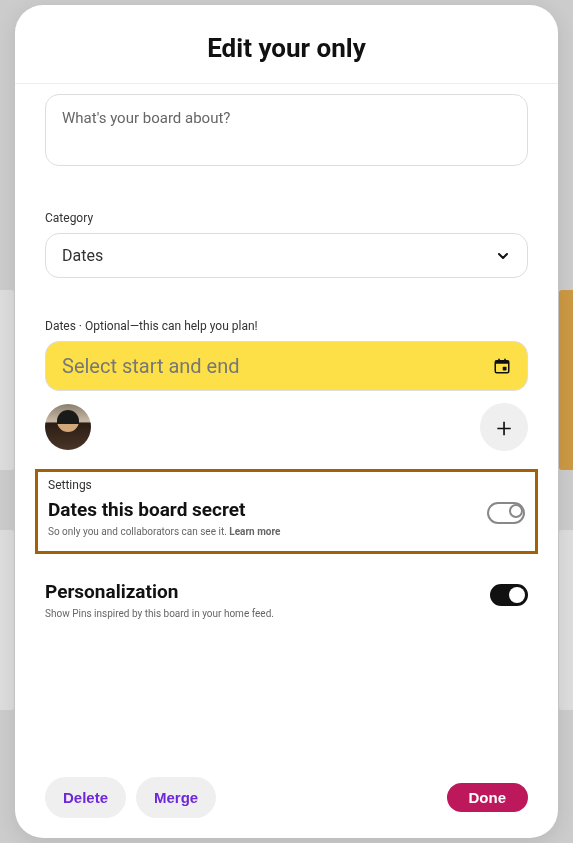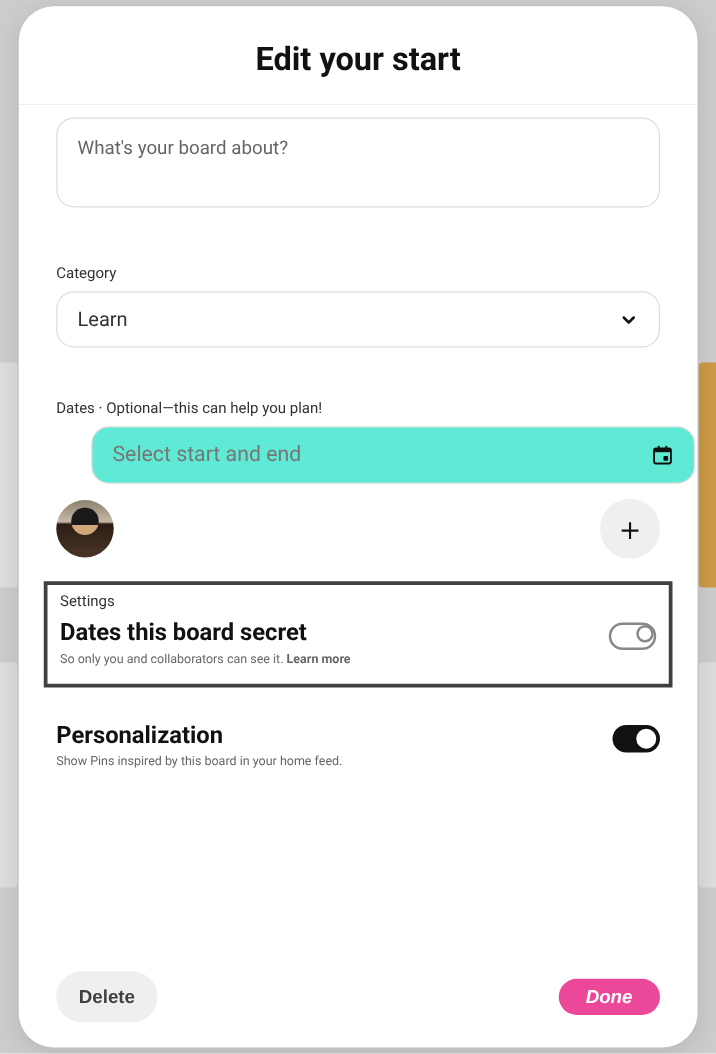--- a/index.html
+++ b/index.html
@@ -80,28 +80,27 @@
   }
   .chevron {
     width: 16px;
     height: 16px;
   }
   .date-box {
     width: 100%;
     border: 1.5px solid #ddd;
     border-radius: 14px;
     padding: 12px 16px;
-    font-size: 17px;
+    font-size: 20px;
     color: #777;
-    background: #5eead4;
+    background: #fde047;
     display: flex;
     align-items: center;
     justify-content: space-between;
     cursor: text;
-    margin-left: 28px;
   }
   .calendar-icon {
     width: 18px;
     height: 18px;
   }
   .collab-row {
     display: flex;
     align-items: center;
     justify-content: space-between;
     margin-top: 12px;
@@ -149,21 +148,21 @@
     font-size: 26px;
     font-weight: 300;
     color: #111;
     line-height: 1;
   }
   .learn-more {
     font-weight: 700;
     cursor: pointer;
   }
   .highlight-box {
-    border: 3px solid #404040;
+    border: 3px solid #a16207;
     margin: 18px -10px 0 -10px;
     padding: 6px 10px 12px 10px;
   }
   .settings-label {
     font-size: 12px;
     color: #333;
     margin-bottom: 6px;
   }
   .setting-row {
     display: flex;
@@ -228,34 +227,33 @@
     align-items: center;
     gap: 10px;
   }
   .pill-btn {
     background: #efefef;
     border: none;
     border-radius: 24px;
     padding: 12px 18px;
     font-size: 15px;
     font-weight: 700;
-    color: #404040;
+    color: #6d28d9;
     cursor: pointer;
   }
   .done-btn {
-    background: #ec4899;
+    background: #be185d;
     color: #fff;
     border: none;
     border-radius: 24px;
     padding: 6px 22px;
     font-size: 15px;
     font-weight: 700;
     margin-left: auto;
     cursor: pointer;
-    font-style: italic;
   }
   
   .scroll-area::-webkit-scrollbar { width: 12px; }
   .scroll-area::-webkit-scrollbar-thumb { background: #ccc; border-radius: 6px; }
   .scroll-area::-webkit-scrollbar-button:single-button {
     height: 12px;
     background: #eee;
   }
   
   .bg-strip { position:absolute; background:#ddd; }
@@ -270,31 +268,31 @@
 <div class="backdrop">
   <div class="bg-strip l1"></div>
   <div class="bg-strip l2"></div>
   <div class="bg-strip r1"></div>
   <div class="bg-strip r2"></div>
 </div>
 
 <div class="modal">
 
   <div class="modal-header">
-    <div class="modal-title">Edit your start</div>
+    <div class="modal-title">Edit your only</div>
   </div>
 
   <div class="scroll-area">
     <div class="content">
 
       <textarea class="description-box" placeholder="What's your board about?" style=""></textarea>
 
       <div class="field-label">Category</div>
       <div class="select-box">
-        <span>Learn</span>
+        <span>Dates</span>
         <svg class="chevron" viewBox="0 0 24 24">
             <path d="M6 9l6 6 6-6" fill="none" stroke="#111" stroke-width="3" stroke-linecap="round" stroke-linejoin="round"></path>
           </svg>
       </div>
 
       <div class="field-label">Dates · Optional—this can help you plan!</div>
       <div class="date-box">
         <span>Select start and end</span>
         <svg class="calendar-icon" viewBox="0 0 24 24">
           <rect x="3" y="5" width="18" height="16" rx="2" fill="none" stroke="#111" stroke-width="2"></rect>
@@ -335,16 +333,17 @@
         <div class="toggle on">
             <div class="knob"></div>
           </div>
       </div>
 
     </div>
   </div>
 
   <div class="footer">
     <button class="pill-btn">Delete</button>
+    <button class="pill-btn">Merge</button>
     <button class="done-btn">Done</button>
   </div>
 
 </div>
 
 </body></html>

